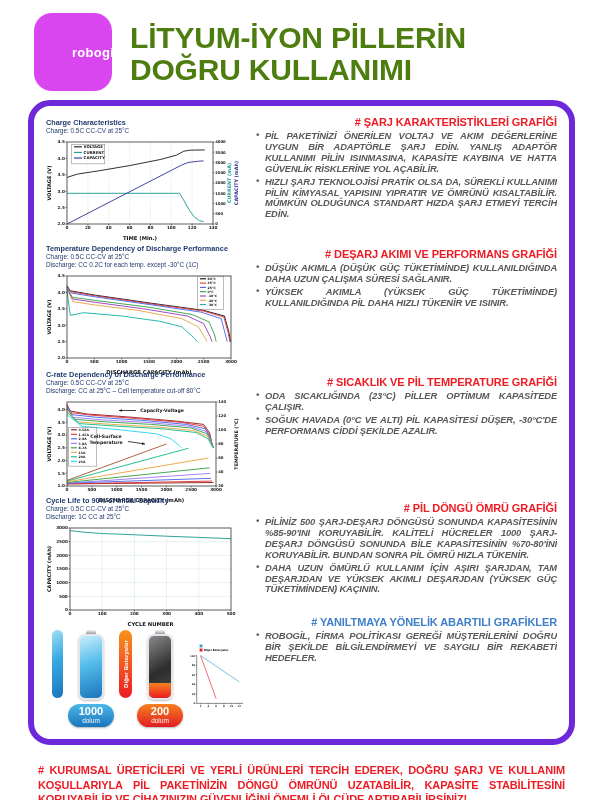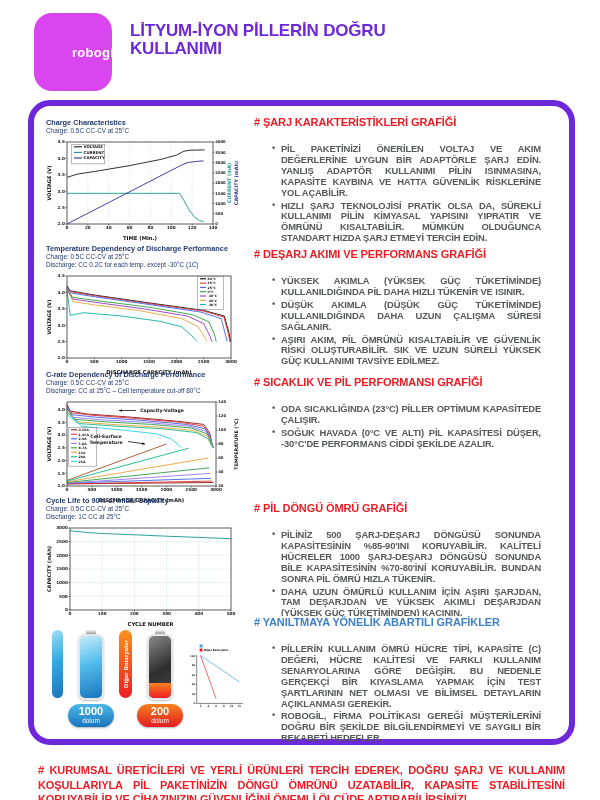--- a/index.html
+++ b/index.html
@@ -4,21 +4,21 @@
 <style>
   html,body{margin:0;padding:0;background:#fff;}
   .page{position:relative;width:600px;height:800px;background:#fff;overflow:hidden;
         font-family:"Liberation Sans",sans-serif;}
   
   .hdr{display:flex;gap:18px;padding:13px 0 0 34px;align-items:flex-start;}
   .logo{width:78px;height:78px;background:#d946ef;border-radius:18px;display:flex;
         flex-direction:row;align-items:center;justify-content:center;flex:none;gap:44px;}
   .logo svg{display:block;}
   .logo-text{color:#fff;font-size:13px;font-weight:700;letter-spacing:.3px;margin-top:1px;}
-  .title{margin:9px 0 0 0;font-size:17px;line-height:1.08;font-weight:800;color:#6d28d9;
+  .title{margin:9px 0 0 0;font-size:30px;line-height:1.08;font-weight:800;color:#4d7c0f;
          width:345px;letter-spacing:-0.2px;}
   
   .card{box-sizing:border-box;margin:9px 25px 0 28px;height:645px;border:6px solid #6d28d9;
         border-radius:22px;display:flex;padding:8px 8px 4px 6px;background:#fff;}
   .col-left{width:206px;flex:none;}
   .col-right{flex:1;padding:2px 4px 0 8px;}
   
   .panel{height:126px;padding:4px 0 0 6px;box-sizing:border-box;}
   .c-title{font-size:7.3px;font-weight:700;color:#223a70;line-height:1.25;}
   .c-sub{font-size:6.4px;color:#223a70;line-height:1.25;}
@@ -43,24 +43,24 @@
   .bat.empty .body::after{content:"";position:absolute;left:0;right:0;bottom:0;height:15px;
              background:linear-gradient(#f5821f,#ed1c24);}
   .badge{margin-top:4px;width:46px;border-radius:12px;text-align:center;color:#fff;
          padding:2px 0 3px;box-shadow:0 1px 2px rgba(0,0,0,.3);}
   .badge-blue{background:linear-gradient(#4cb8e8,#1b75bc);}
   .badge-red{background:linear-gradient(#f5821f,#e21b22);}
   .badge-num{font-size:11px;font-weight:800;line-height:1;}
   .badge-unit{font-size:6.5px;line-height:1.1;opacity:.95;}
   
   .sec{overflow:hidden;}
-  .sec-h{margin:0 0 3px 0;font-size:11px;font-weight:800;letter-spacing:-0.1px;}
+  .sec-h{margin:0 0 3px 0;font-size:11px;font-weight:800;letter-spacing:-0.1px;text-align:right;}
   .sec-h.red{color:#ed1c24;}
   .sec-h.blue{color:#3f80c8;}
-  .sec ul{list-style:none;margin:16px;padding:0;}
+  .sec ul{list-style:none;margin:0;padding:0;font-style:italic;}
   .sec li{position:relative;padding-left:11px;font-size:9.4px;font-weight:700;color:#57585a;
           line-height:1.16;text-align:justify;letter-spacing:-0.15px;margin-bottom:2px;}
   .sec li::before{content:"•";position:absolute;left:2px;top:-1px;color:#57585a;}
   .s0{height:132px;} .s1{height:128px;} .s2{height:126px;} .s3{height:114px;}
   
   .ftr{padding:10px 27px 0 30px;}
   .ftr p{margin:8px;font-size:11px;font-weight:800;color:#ed1c24;line-height:1.32;
          text-align:justify;letter-spacing:-0.1px;}
 </style>
 </head>
@@ -428,46 +428,44 @@
         <h3 class="sec-h red">#  ŞARJ KARAKTERİSTİKLERİ GRAFİĞİ</h3>
         <ul>
           <li>PİL PAKETİNİZİ ÖNERİLEN VOLTAJ VE AKIM DEĞERLERİNE UYGUN BİR ADAPTÖRLE ŞARJ EDİN. YANLIŞ ADAPTÖR KULLANIMI PİLİN ISINMASINA, KAPASİTE KAYBINA VE HATTA GÜVENLİK RİSKLERİNE YOL AÇABİLİR.</li>
           <li>HIZLI ŞARJ TEKNOLOJİSİ PRATİK OLSA DA, SÜREKLİ KULLANIMI PİLİN KİMYASAL YAPISINI YIPRATIR VE ÖMRÜNÜ KISALTABİLİR. MÜMKÜN OLDUĞUNCA STANDART HIZDA ŞARJ ETMEYİ TERCİH EDİN.</li>
         </ul>
       </div>
 
       <div class="sec s1">
         <h3 class="sec-h red">#  DEŞARJ AKIMI VE PERFORMANS GRAFİĞİ</h3>
         <ul>
+          <li>DÜŞÜK AKIMLA (DÜŞÜK GÜÇ TÜKETİMİNDE) KULLANILDIĞINDA DAHA UZUN ÇALIŞMA SÜRESİ SAĞLANIR.</li>
           <li>YÜKSEK AKIMLA (YÜKSEK GÜÇ TÜKETİMİNDE) KULLANILDIĞINDA PİL DAHA HIZLI TÜKENİR VE ISINIR.</li>
-          <li>DÜŞÜK AKIMLA (DÜŞÜK GÜÇ TÜKETİMİNDE) KULLANILDIĞINDA DAHA UZUN ÇALIŞMA SÜRESİ SAĞLANIR.</li>
-          <li>AŞIRI AKIM, PİL ÖMRÜNÜ KISALTABİLİR VE GÜVENLİK RİSKİ OLUŞTURABİLİR. SIK VE UZUN SÜRELİ YÜKSEK GÜÇ KULLANIMI TAVSİYE EDİLMEZ.</li>
         </ul>
       </div>
 
       <div class="sec s2">
-        <h3 class="sec-h red">#  SICAKLIK VE PİL PERFORMANSI GRAFİĞİ</h3>
+        <h3 class="sec-h red">#  SICAKLIK VE PİL TEMPERATURE GRAFİĞİ</h3>
         <ul>
           <li>ODA SICAKLIĞINDA (23°C) PİLLER OPTİMUM KAPASİTEDE ÇALIŞIR.</li>
           <li>SOĞUK HAVADA (0°C VE ALTI) PİL KAPASİTESİ DÜŞER, -30°C'DE PERFORMANS CİDDİ ŞEKİLDE AZALIR.</li>
         </ul>
       </div>
 
       <div class="sec s3">
         <h3 class="sec-h red">#  PİL DÖNGÜ ÖMRÜ GRAFİĞİ</h3>
         <ul>
           <li>PİLİNİZ 500 ŞARJ-DEŞARJ DÖNGÜSÜ SONUNDA KAPASİTESİNİN %85-90'INI KORUYABİLİR. KALİTELİ HÜCRELER 1000 ŞARJ-DEŞARJ DÖNGÜSÜ SONUNDA BİLE KAPASİTESİNİN %70-80'İNİ KORUYABİLİR. BUNDAN SONRA PİL ÖMRÜ HIZLA TÜKENİR.</li>
           <li>DAHA UZUN ÖMÜRLÜ KULLANIM İÇİN AŞIRI ŞARJDAN, TAM DEŞARJDAN VE YÜKSEK AKIMLI DEŞARJDAN (YÜKSEK GÜÇ TÜKETİMİNDEN) KAÇININ.</li>
         </ul>
       </div>
 
       <div class="sec s4">
         <h3 class="sec-h blue">#  YANILTMAYA YÖNELİK ABARTILI GRAFİKLER</h3>
         <ul>
-          <li>PİLLERİN KULLANIM ÖMRÜ HÜCRE TİPİ, KAPASİTE (C) DEĞERİ, HÜCRE KALİTESİ VE FARKLI KULLANIM SENARYOLARINA GÖRE DEĞİŞİR. BU NEDENLE GERÇEKÇİ BİR KIYASLAMA YAPMAK İÇİN TEST ŞARTLARININ NET OLMASI VE BİLİMSEL DETAYLARIN AÇIKLANMASI GEREKİR.</li>
           <li>ROBOGİL, FİRMA POLİTİKASI GEREĞİ MÜŞTERİLERİNİ DOĞRU BİR ŞEKİLDE BİLGİLENDİRMEYİ VE SAYGILI BİR REKABETİ HEDEFLER.</li>
         </ul>
       </div>
 
     </div>
   </div>
 
   <footer class="ftr">
     <p>#  KURUMSAL ÜRETİCİLERİ VE YERLİ ÜRÜNLERİ TERCİH EDEREK, DOĞRU ŞARJ VE KULLANIM KOŞULLARIYLA PİL PAKETİNİZİN DÖNGÜ ÖMRÜNÜ UZATABİLİR, KAPASİTE STABİLİTESİNİ KORUYABİLİR VE CİHAZINIZIN GÜVENLİĞİNİ ÖNEMLİ ÖLÇÜDE ARTIRABİLİRSİNİZ!</p>
   </footer>

